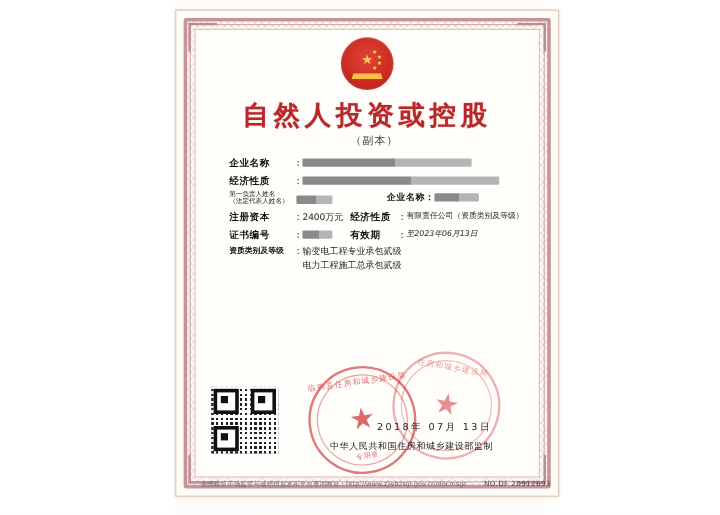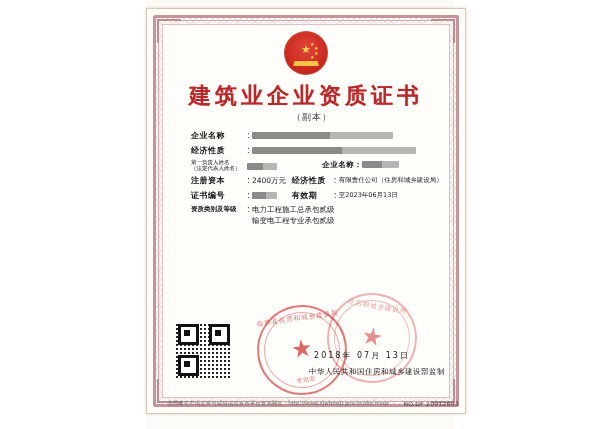--- a/index.html
+++ b/index.html
@@ -146,21 +146,21 @@
   }
   .seal .arc-top{top:7px;}
   .seal .arc-bottom{bottom:8px;font-size:6px;letter-spacing:.5px;}
 
   
   .issue-date{
     position:absolute;right:28px;bottom:52px;width:150px;text-align:center;
     font-size:8px;color:#222;letter-spacing:2px;
   }
   .issuer{
-    position:absolute;right:20px;bottom:36px;width:170px;text-align:right;
+    position:absolute;right:20px;bottom:36px;width:170px;text-align:left;
     font-size:7.5px;color:#222;letter-spacing:.5px;margin-top:20px;
   }
 
   
   .footer{
     position:absolute;left:0;right:0;bottom:3px;height:14px;
     display:flex;align-items:center;justify-content:space-between;
     padding:0 6px;box-sizing:border-box;
     font-size:5.5px;color:#6a6a6a;
   }
@@ -193,21 +193,21 @@
       <div class="star">★</div>
       <div class="small-stars">
         <span class="s" style="left:26px;top:1px;">★</span>
         <span class="s" style="left:30px;top:5px;">★</span>
         <span class="s" style="left:30px;top:10px;">★</span>
         <span class="s" style="left:26px;top:14px;">★</span>
       </div>
       <div class="gate"></div>
     </div>
 
-    <div class="title">建筑业企业资质证书</div>
+    <div class="title">自然人投资或控股</div>
     <div class="subtitle">（副本）</div>
 
     <div class="fields">
 
       <div class="row">
         <div class="lbl">企业名称</div>
         <div class="colon">:</div>
         <div class="val">
           <span class="redacted" style="width:74%"></span>
         </div>
@@ -241,45 +241,45 @@
 
       <div class="row two-col">
         <div class="half" style="flex:1">
           <div class="lbl">注册资本</div>
           <div class="colon">:</div>
           <div class="val val-text">2400万元</div>
         </div>
         <div class="half right" style="flex:1.5">
           <div class="lbl" style="width:42px;">经济性质</div>
           <div class="colon">:</div>
-          <div class="val val-text" style="font-size:6.5px;">有限责任公司（住房和城乡建设局）</div>
+          <div class="val val-text" style="font-size:6.5px;">有限责任公司（资质类别及等级）</div>
         </div>
       </div>
 
       <div class="row two-col">
         <div class="half" style="flex:1">
           <div class="lbl">证书编号</div>
           <div class="colon">:</div>
           <div class="val">
             <span class="redacted" style="width:62%"></span>
           </div>
         </div>
         <div class="half right" style="flex:1.5">
           <div class="lbl" style="width:42px;">有效期</div>
           <div class="colon">:</div>
-          <div class="val val-text" style="font-size:6.5px;">至2023年06月13日</div>
+          <div class="val val-text" style="font-size:6.5px;font-style:italic;">至2023年06月13日</div>
         </div>
       </div>
 
       <div class="row multi">
         <div class="lbl" style="font-size:6.5px;letter-spacing:0;">资质类别及等级</div>
         <div class="colon">:</div>
         <div class="val">
+          <span class="val-text">输变电工程专业承包贰级</span>
           <span class="val-text">电力工程施工总承包贰级</span>
-          <span class="val-text">输变电工程专业承包贰级</span>
         </div>
       </div>
     </div>
 
     <div class="qr">
       <div class="finder f1">
           <i></i>
         </div>
       <div class="finder f2">
           <i></i>

